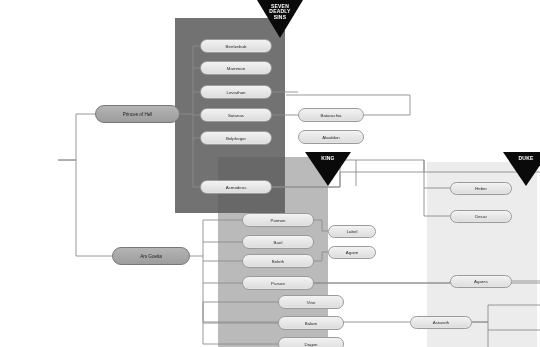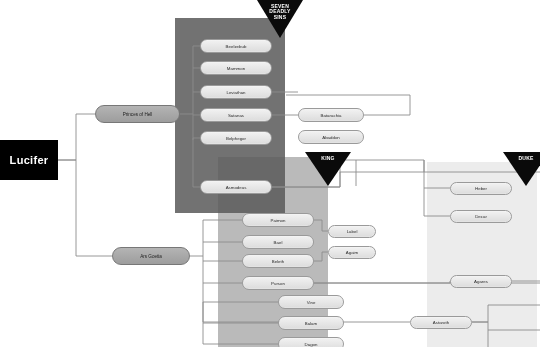--- a/index.html
+++ b/index.html
@@ -178,21 +178,20 @@
 
   <div class="pennant" style="left:503px;top:152px;">
     <svg class="flagshape" height="34" viewBox="0 0 46 34" xmlns="http://www.w3.org/2000/svg">
       <polygon points="0,0 46,0 23,34" fill="#0a0a0a"></polygon>
     </svg>
     <span class="ptext" style="font-size:5px;">
       <span>DUKE</span>
     </span>
   </div>
 
-  <div class="node node-root" style="left:0px;top:140px;width:58px;height:40px;">Lucifer</div>
 
   <div class="node node-round" style="left:95px;top:105px;width:85px;height:18px;">Princes of Hell</div>
 
   <div class="node node-round" style="left:112px;top:247px;width:78px;height:18px;">Ars Goetia</div>
 
   <div class="node node-pill" style="left:200px;top:39px;width:72px;">Beelzebub</div>
   <div class="node node-pill" style="left:200px;top:61px;width:72px;">Mammon</div>
   <div class="node node-pill" style="left:200px;top:85px;width:72px;">Leviathan</div>
   <div class="node node-pill" style="left:200px;top:108px;width:72px;">Satanas</div>
   <div class="node node-pill" style="left:200px;top:131px;width:72px;">Belphegor</div>

